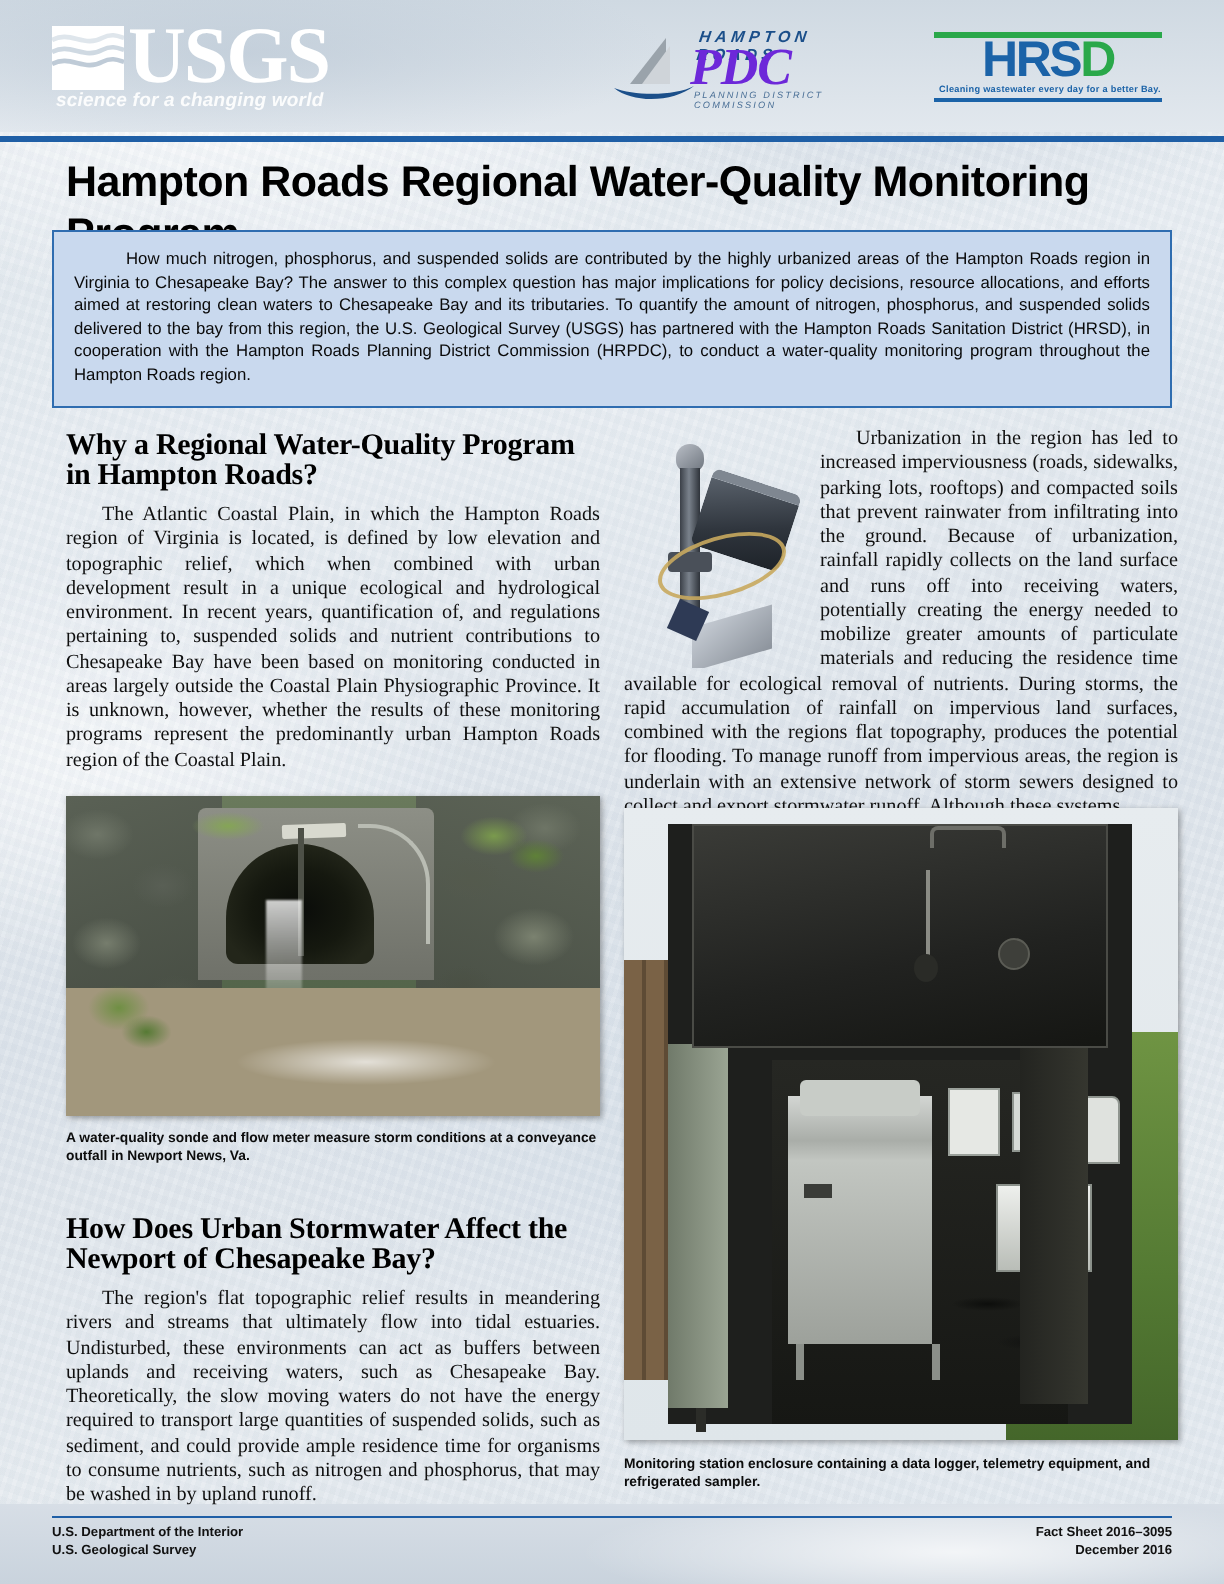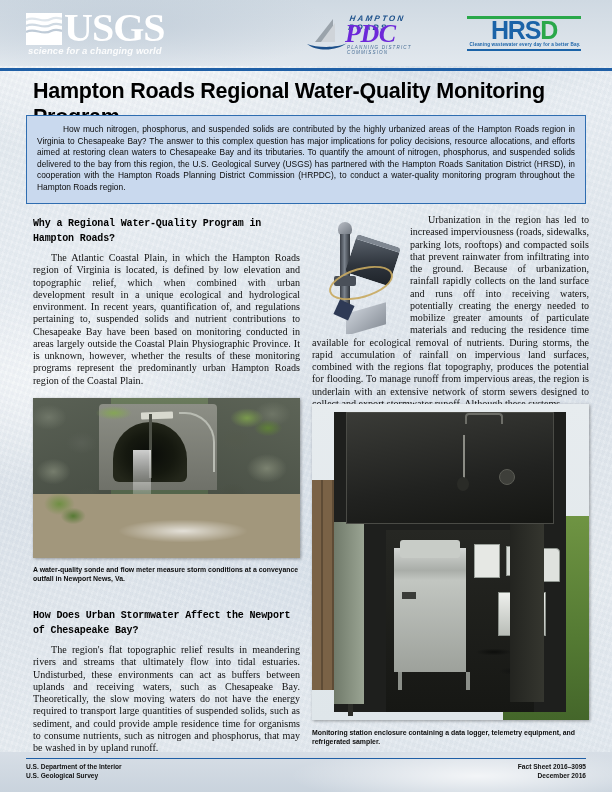--- a/index.html
+++ b/index.html
@@ -121,22 +121,22 @@
     font-size:8.4px;line-height:11.6px;color:#0a0a0a;
     text-align:justify;
   }
   .abstract p{margin:0;text-indent:26px;}
 
   
   .col-left{position:absolute;left:33px;top:216px;width:267px;}
   .col-right{position:absolute;left:312px;top:214px;width:277px;}
 
   h2.sec{
-    font-family:Liberation Mono, monospace;
-    font-weight:bold;font-size:10px;color:#000;
+    font-family:Liberation Serif, serif;
+    font-weight:bold;font-size:15px;color:#000;
     margin:0 0 6px 0;line-height:15px;letter-spacing:-.15px;
   }
   p.body{
     margin:0;
     font-family:"Liberation Serif", serif;
     font-size:10.1px;line-height:12.25px;color:#101010;
     text-align:justify;text-indent:18px;
   }
 
   

